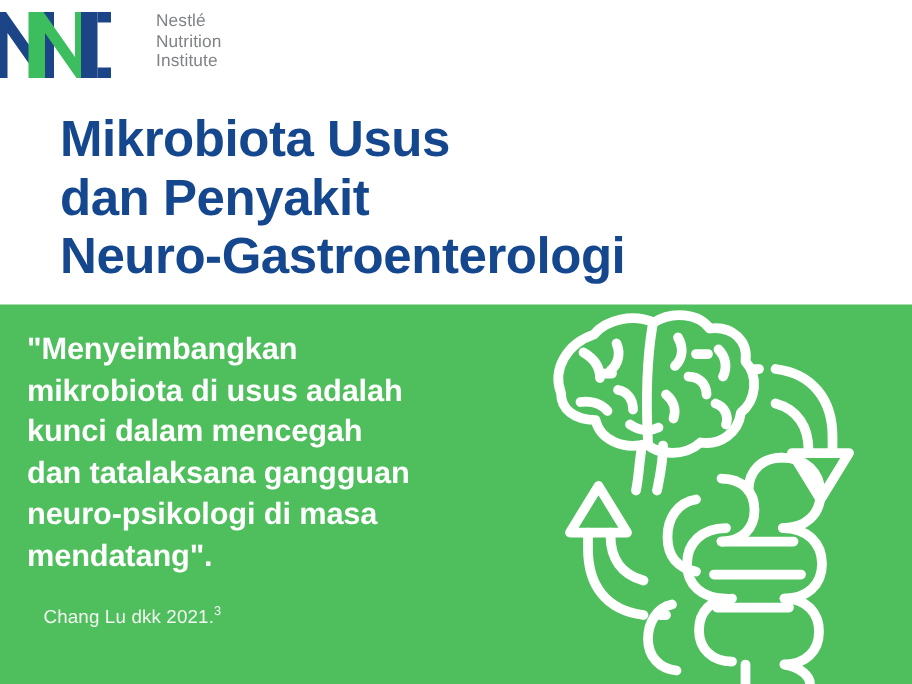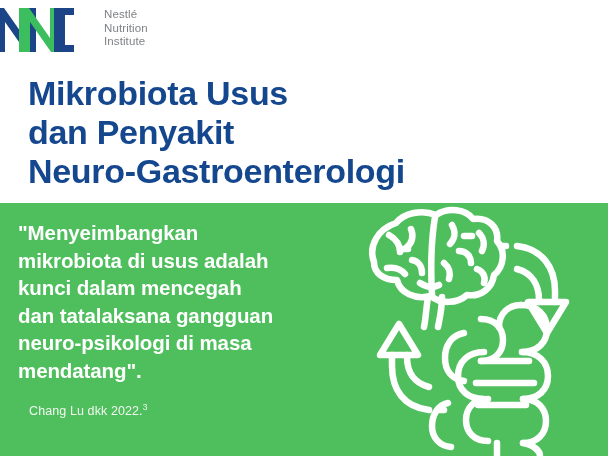--- a/index.html
+++ b/index.html
@@ -34,21 +34,21 @@
     color:#7f8286;
     font-size:11.5px;
     line-height:13.6px;
     letter-spacing:0.1px;
     white-space:pre;
   }
 
   
   #slide-title{
     position:absolute;
-    left:28px; top:74px;
+    left:40px; top:74px;
     width:560px;
     color:#15478f;
     font-size:34px;
     font-weight:bold;
     line-height:39px;
     letter-spacing:-0.3px;
     white-space:pre-line;
   }
 
   
@@ -116,21 +116,21 @@
   <div id="green-panel">
 
     <div id="quote-text">"Menyeimbangkan
 mikrobiota di usus adalah
 kunci dalam mencegah
 dan tatalaksana gangguan
 neuro-psikologi di masa
 mendatang".</div>
 
     <div id="citation">
-      <span>Chang Lu dkk 2022.</span><sup>3</sup>
+      <span>Chang Lu dkk 2021.</span><sup>3</sup>
     </div>
 
     <svg id="gut-brain-figure" viewBox="0 0 252 251">
 
       <g fill="none" stroke="#ffffff" stroke-width="6.5" stroke-linecap="round" stroke-linejoin="round">
 
         <g>
           <path d="M18 57
                    C12 41 22 24 40 18
                    C48 8 66 4 80 10

